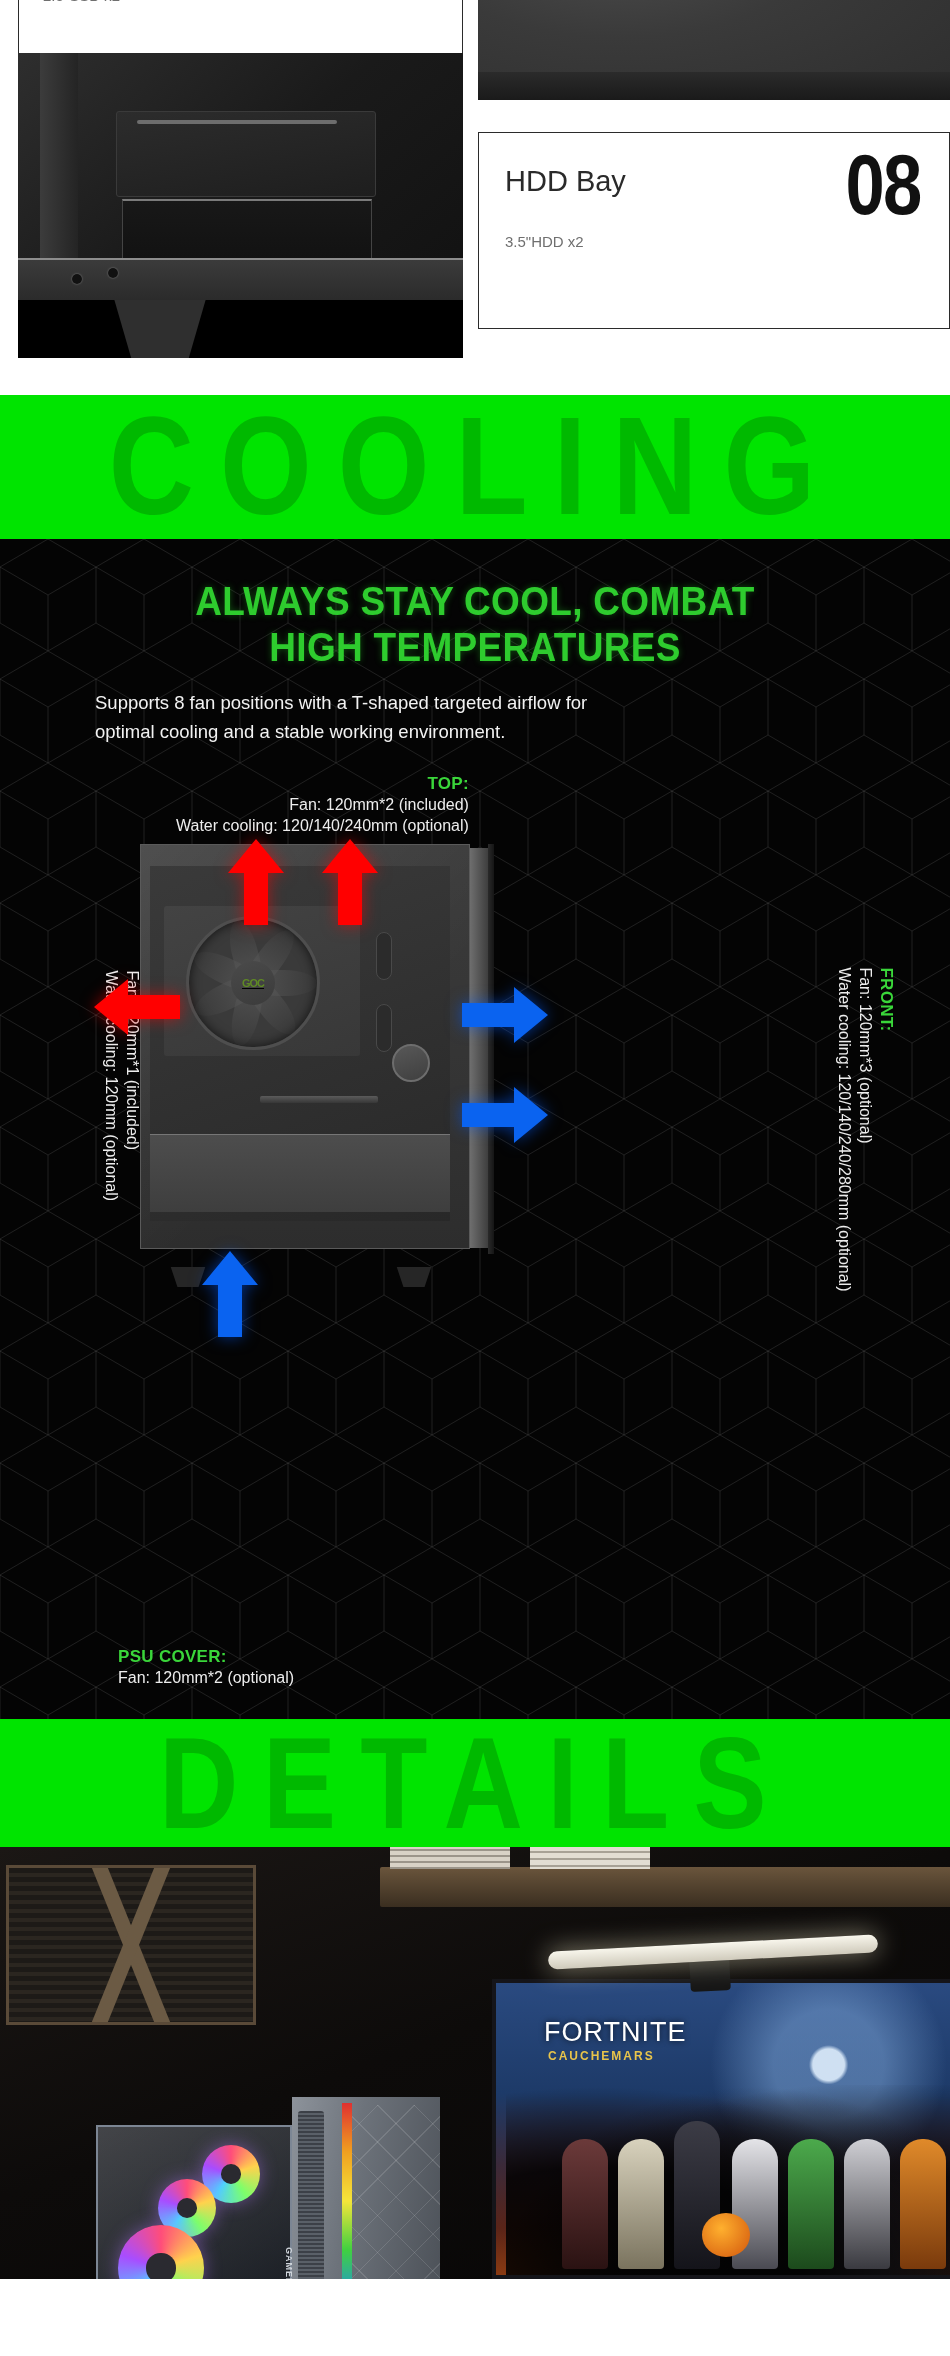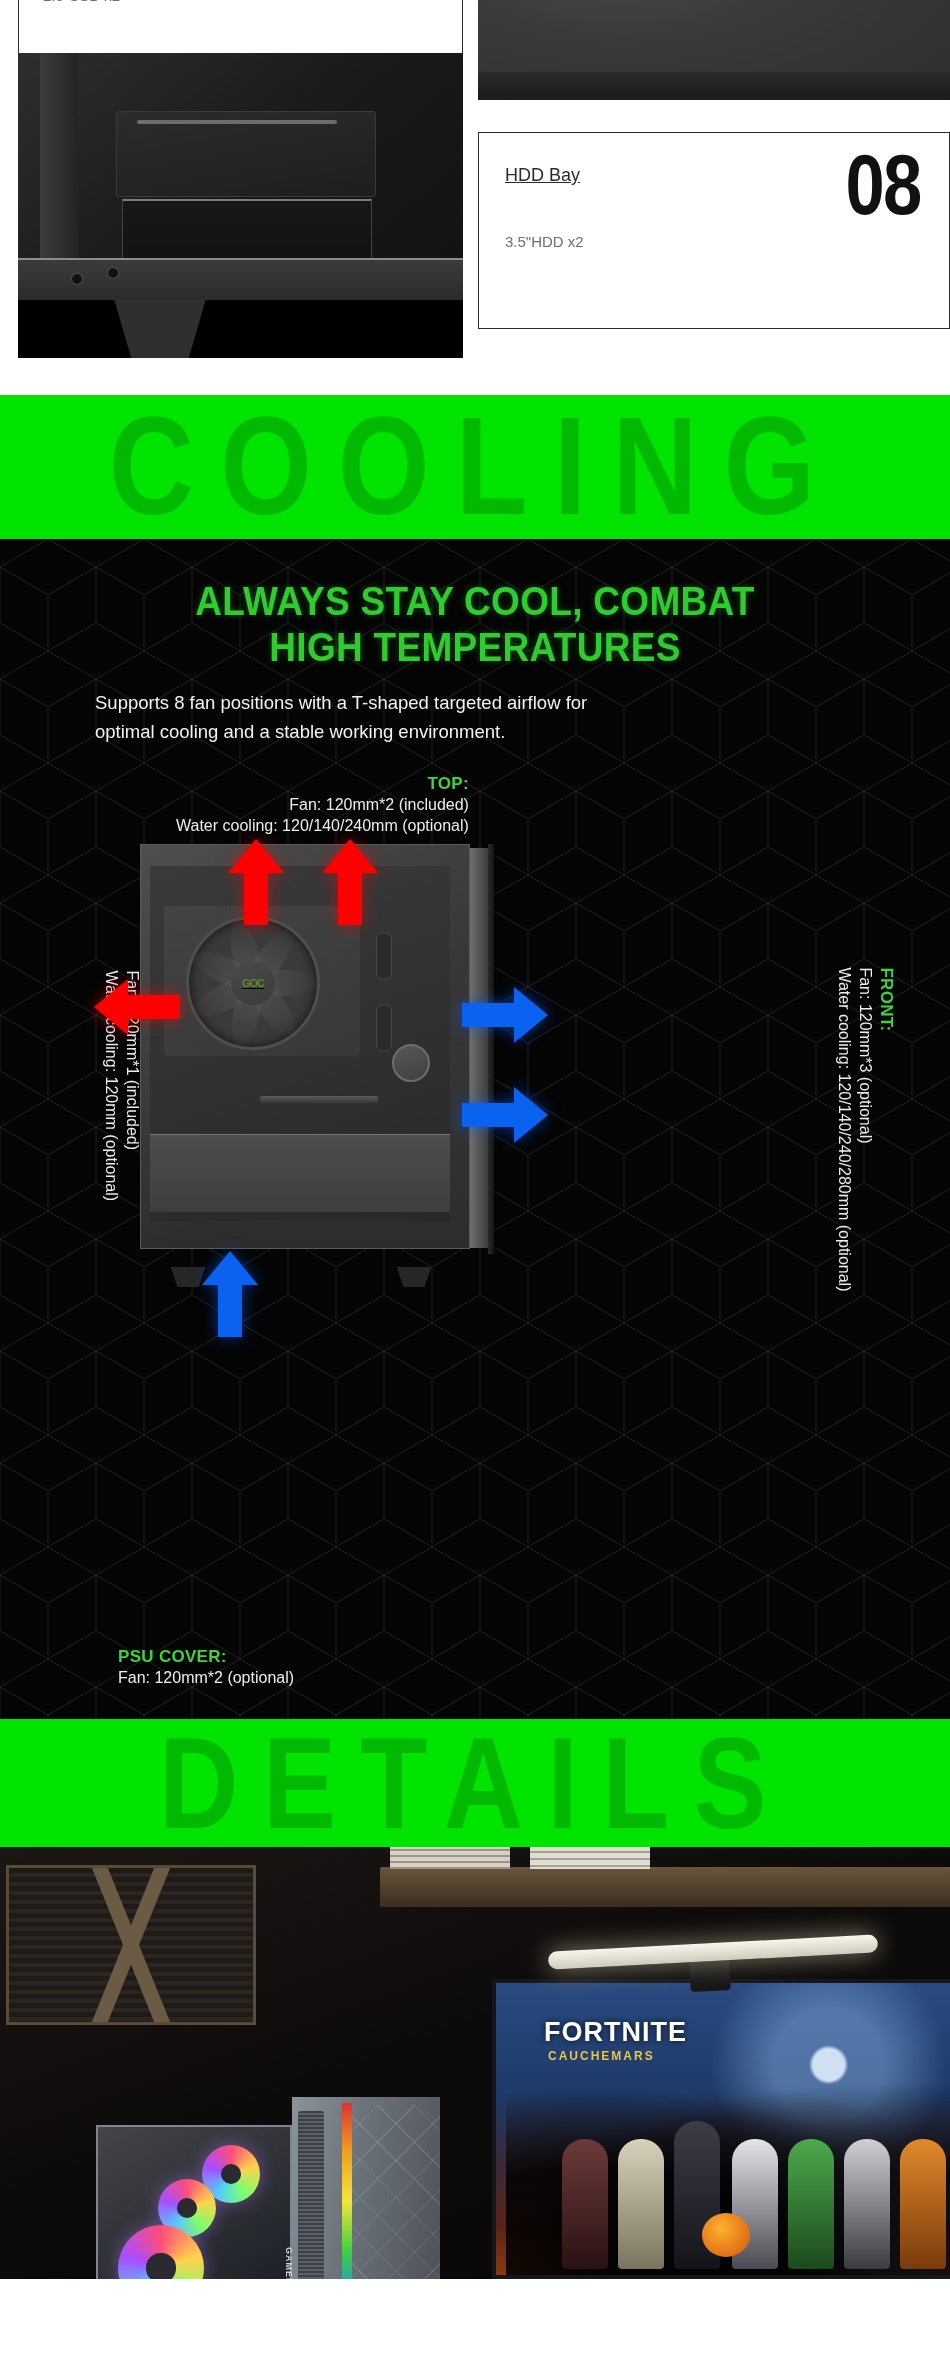--- a/index.html
+++ b/index.html
@@ -95,21 +95,21 @@
   
   .card-hdd {
     position:absolute;
     left:478px; top:132px;
     width:472px; height:197px;
     background:#ffffff;
     border:1.5px solid #2b2b2b;
   }
   .card-hdd .title {
     position:absolute;left:26px;top:32px;
-    font-size:18px;color:#2a2a2a;font-weight:400;text-decoration:underline;
+    font-size:29px;color:#2a2a2a;font-weight:400;
   }
   .card-hdd .num {
     position:absolute;right:28px;top:8px;
     font-size:86px;font-weight:700;letter-spacing:-2px;color:#111;line-height:1;
     font-family:"Liberation Sans Narrow","Liberation Sans",sans-serif;
     transform:scaleX(.82);transform-origin:right top;
   }
   .card-hdd .sub {
     position:absolute;left:26px;top:100px;
     font-size:15px;color:#6f6f6f;
@@ -327,21 +327,21 @@
     overflow:hidden;
   }
   .dp-sky {
     position:absolute;inset:0;
     background:
       radial-gradient(circle at 72% 28%, #cfe0f2 0 4%, rgba(120,160,210,.55) 5% 14%, rgba(40,70,120,0) 30%),
       linear-gradient(180deg,#2a4a80 0%,#1d3a68 38%,#3a2a3a 62%,#5a2418 84%,#8a3a12 100%);
   }
   .dp-fn-logo {
     position:absolute;left:48px;top:34px;
-    color:#fff;font-weight:700;font-size:27px;letter-spacing:1px;
+    color:#fff;font-weight:400;font-size:27px;letter-spacing:1px;
     font-family:"Liberation Sans Narrow","Liberation Sans",sans-serif;
     text-shadow:0 0 6px rgba(0,0,0,.8);
   }
   .dp-fn-sub {
     position:absolute;left:52px;top:66px;
     color:#e8c44a;font-weight:700;font-size:12px;letter-spacing:2px;
   }
   .dp-chars {
     position:absolute;left:10px;right:0;bottom:0;height:190px;
     background:

